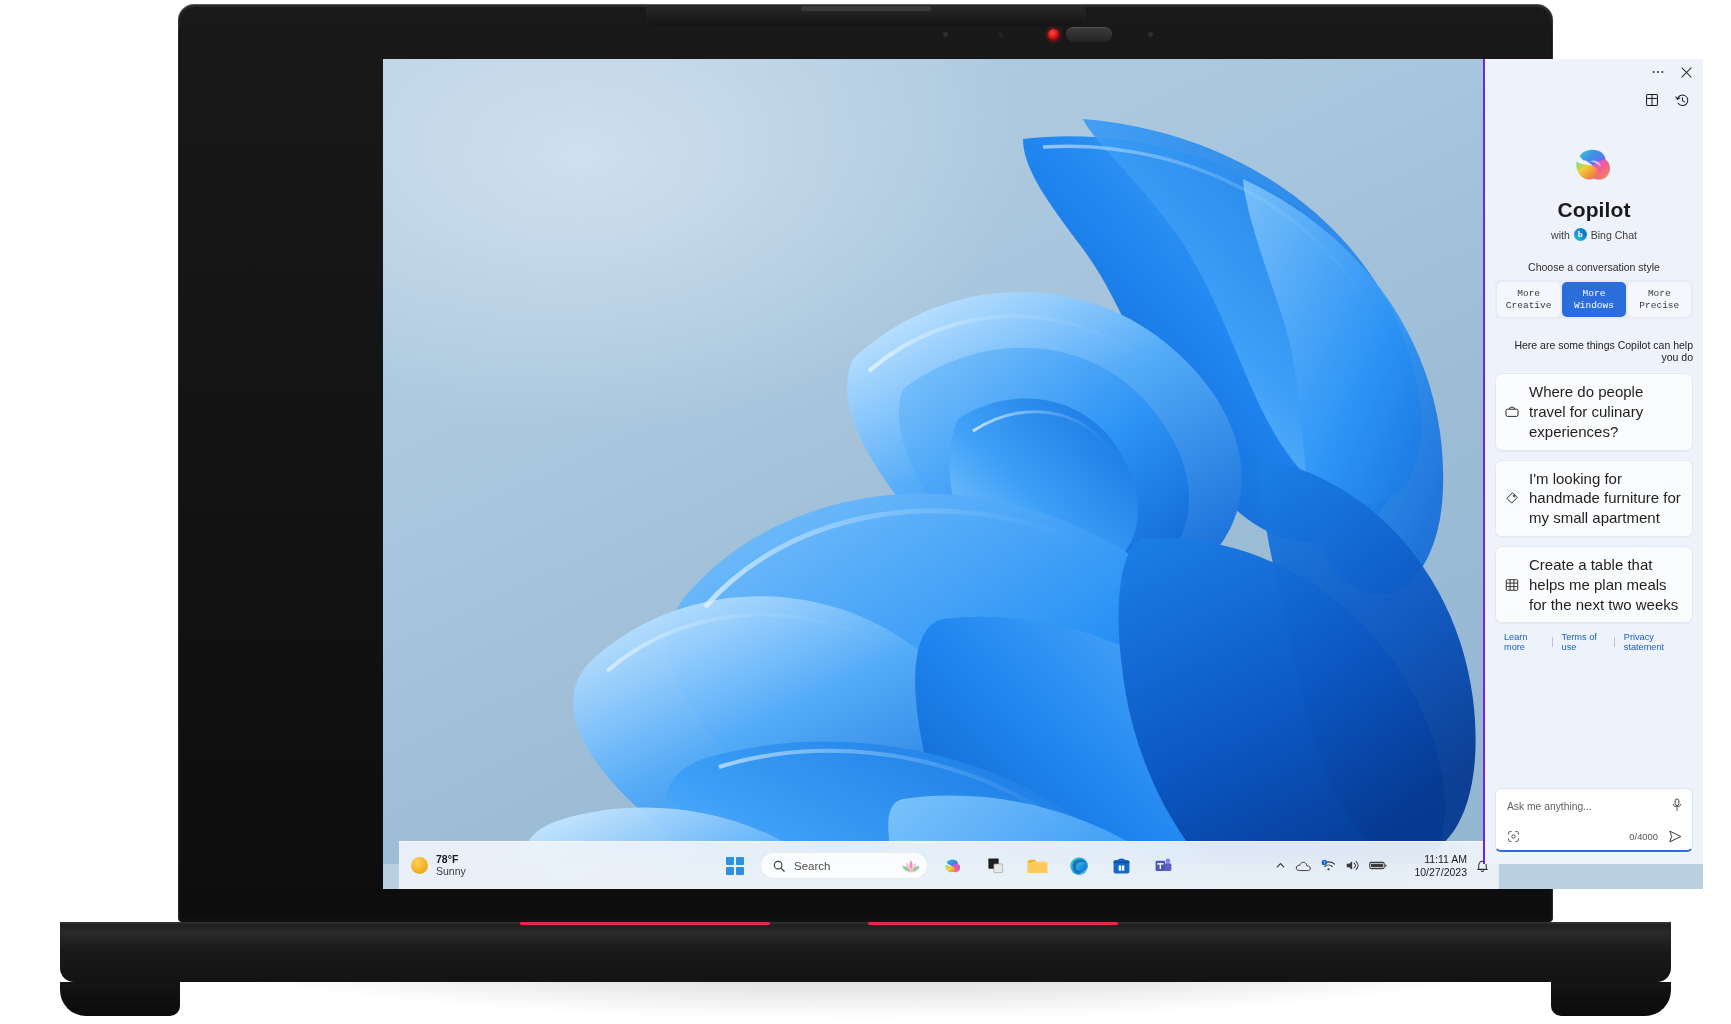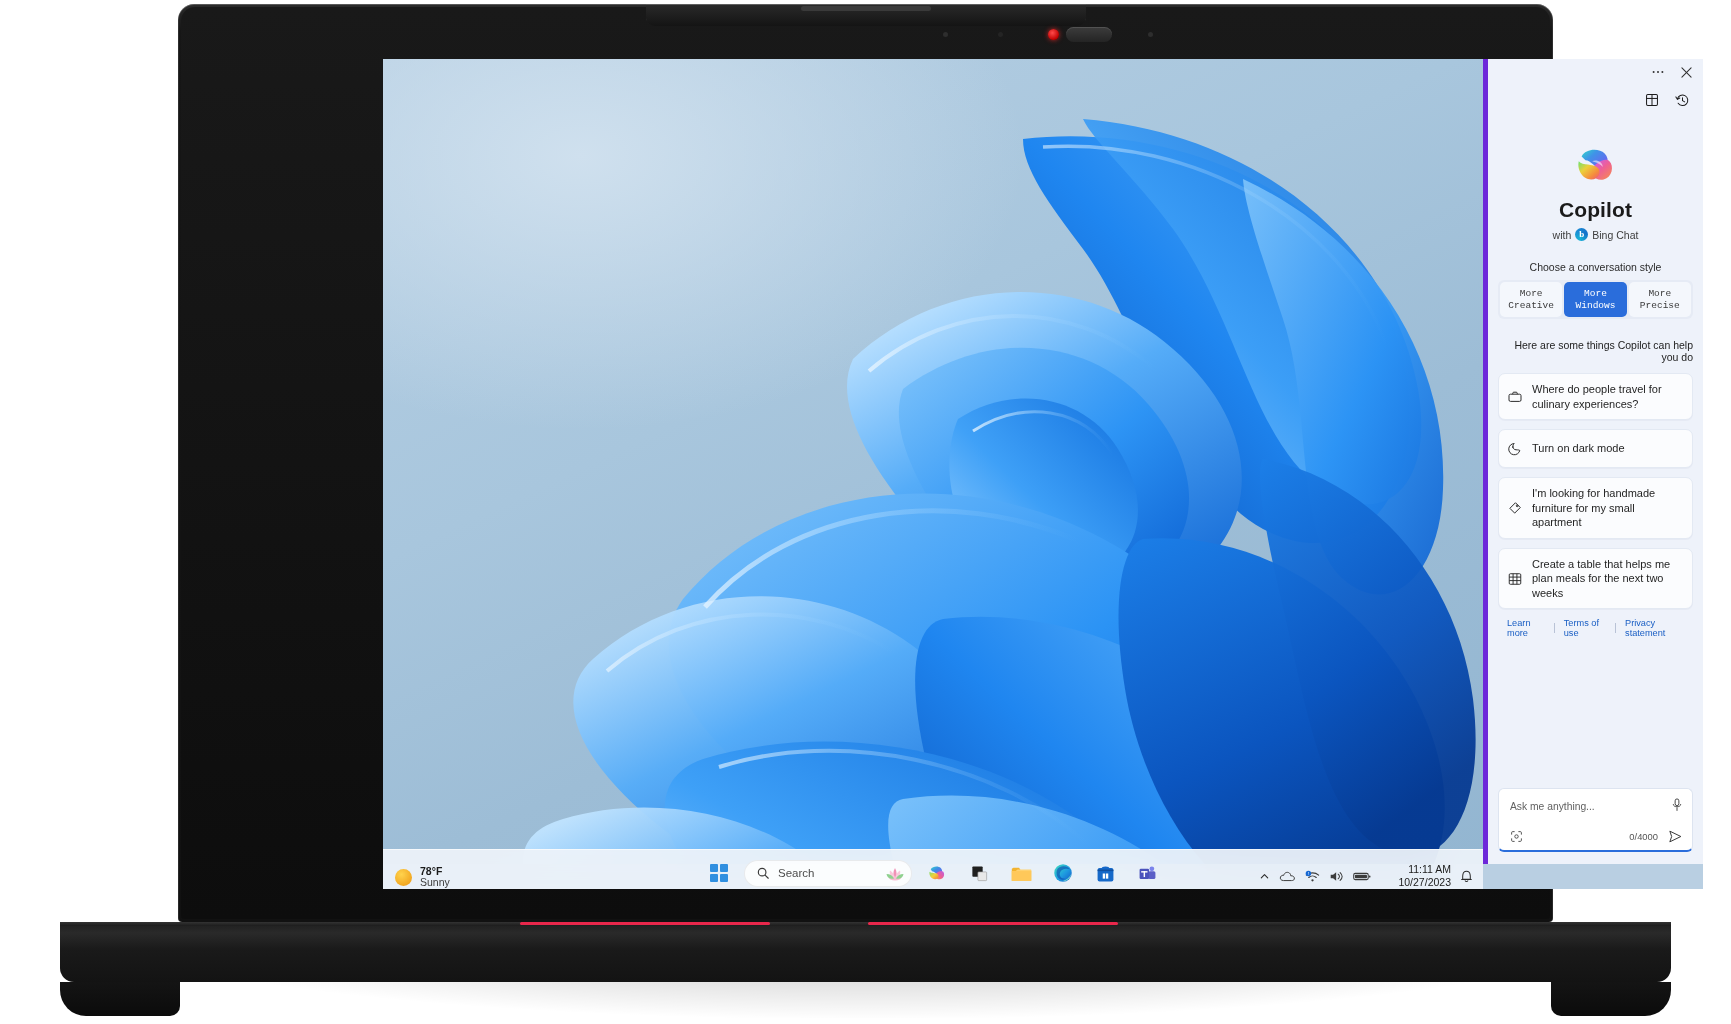--- a/index.html
+++ b/index.html
@@ -105,25 +105,25 @@
     position: absolute; left: 0; top: 0; width: 1100px; height: 805px;
     background:
       radial-gradient(ellipse 65% 55% at 18% 12%, #cfe0ee 0%, rgba(207,224,238,0) 62%),
       linear-gradient(155deg,#b6cfe3 0%, #a8c6dd 38%, #9dbdd6 62%, #93b6d1 100%);
     overflow: hidden;
   }
   .bloom { position:absolute; inset:0; }
 
   
   .taskbar {
-    position: absolute; left: 0; bottom: 0; width: 1100px; height: 40px;
+    position: absolute; left: 16px; bottom: 0; width: 1100px; height: 48px;
     background: rgba(238,243,250,.92);
     backdrop-filter: blur(24px);
     border-top: 1px solid rgba(255,255,255,.6);
-    display: flex; align-items: flex-end;
+    display: flex; align-items: center;
   }
   .weather { display:flex; align-items:center; gap:8px; margin-left: 12px; }
   .sun { width:17px; height:17px; border-radius:50%;
          background: radial-gradient(circle at 38% 32%, #ffd34d, #f2a822 70%, #e09214); }
   .weather-txt { line-height: 1.12; }
   .weather-temp { font-size: 10.5px; font-weight: 700; color: #1b1b1b; }
   .weather-cond { font-size: 10.5px; color: #3a3a3a; }
 
   .tb-center {
     position:absolute; left: 50%; transform: translateX(-50%);
@@ -152,21 +152,21 @@
   }
   .tray-ico { cursor:pointer; display:flex; align-items:center; }
   .clock { text-align:right; line-height:1.22; cursor:pointer; margin-left:18px; }
   .clock div { font-size: 10.5px; color: #1b1b1b; }
 
   
   .copilot {
     position: absolute; right: 0; top: 0;
     width: 220px; height: 805px;
     background: #eef2fa;
-    border-left: 5px solid #6d28d9;
+    border-left: 2px solid #6d28d9;
     display: flex; flex-direction: column;
   }
   .cp-titlebar {
     height: 26px; display:flex; align-items:center; justify-content:flex-end;
     gap: 2px; padding-right: 4px; flex: 0 0 auto;
   }
   .cp-tb-btn {
     width: 26px; height: 22px; display:flex; align-items:center; justify-content:center;
     border-radius: 4px; cursor:pointer; color:#303030;
   }
@@ -210,21 +210,21 @@
 
   .cp-cards { margin-top: 10px; display:flex; flex-direction:column; gap: 9px; }
   .cp-card {
     background:#fbfcfe; border:1px solid #e3e9f3; border-radius: 7px;
     min-height: 39px; padding: 8px 10px 8px 8px;
     display:flex; align-items:center; gap: 9px; cursor:pointer;
     box-shadow: 0 1px 1px rgba(20,40,90,.035);
   }
   .cp-card-ico { flex: 0 0 16px; width:16px; height:16px; color:#2c2c2c;
                  display:flex; align-items:center; justify-content:center; }
-  .cp-card-txt { font-size: 11px; line-height: 1.32; color:#1f1f1f; }
+  .cp-card-txt { font-size: 15px; line-height: 1.32; color:#1f1f1f; }
 
   .cp-disclaimer {
     margin-top: 20px; text-align:center; font-size: 9.4px; line-height:1.42; color:#3b3b3b;
     padding: 0 4px;
   }
   .cp-disclaimer a { color:#1a5fc4; text-decoration:none; font-weight:600; }
   .cp-links {
     margin-top: 9px; display:flex; align-items:center; justify-content:center; gap:0;
     font-size: 9.2px;
   }
@@ -594,29 +594,20 @@
               <div class="cp-card">
                 <span class="cp-card-ico">
                   <svg width="16" height="16" viewBox="0 0 20 20" fill="none" stroke="#2c2c2c" stroke-width="1.25">
                     <rect x="2.5" y="6.5" width="15" height="9" rx="1.8"></rect>
                     <path d="M7.2 6.5 V5.2 C 7.2 4.4, 7.8 4, 8.5 4 H11.5 C 12.2 4, 12.8 4.4, 12.8 5.2 V6.5" stroke-linejoin="round"></path>
                   </svg>
                 </span>
                 <span class="cp-card-txt">Where do people travel for culinary experiences?</span>
               </div>
 
-              <div class="cp-card">
-                <span class="cp-card-ico">
-                  <svg width="16" height="16" viewBox="0 0 20 20" fill="none" stroke="#2c2c2c" stroke-width="1.25">
-                    <path d="M16 11.8 A 7 7 0 1 1 9 3.2 C 6.6 5.4, 6.8 9.4, 9.6 10.6 C 11.8 11.5, 14.2 10.6, 16 11.8 Z" stroke-linejoin="round"></path>
-                    <circle cx="7.4" cy="7.6" r="1" fill="#2c2c2c" stroke="none"></circle>
-                  </svg>
-                </span>
-                <span class="cp-card-txt">Turn on dark mode</span>
-              </div>
 
               <div class="cp-card">
                 <span class="cp-card-ico">
                   <svg width="16" height="16" viewBox="0 0 20 20" fill="none" stroke="#2c2c2c" stroke-width="1.25">
                     <path d="M10.6 3.4 L16.6 9.4 L9.6 16.4 L3.6 10.4 Z" stroke-linejoin="round"></path>
                     <circle cx="12.7" cy="7.3" r="1.1"></circle>
                   </svg>
                 </span>
                 <span class="cp-card-txt">I'm looking for handmade furniture for my small apartment</span>
               </div>

